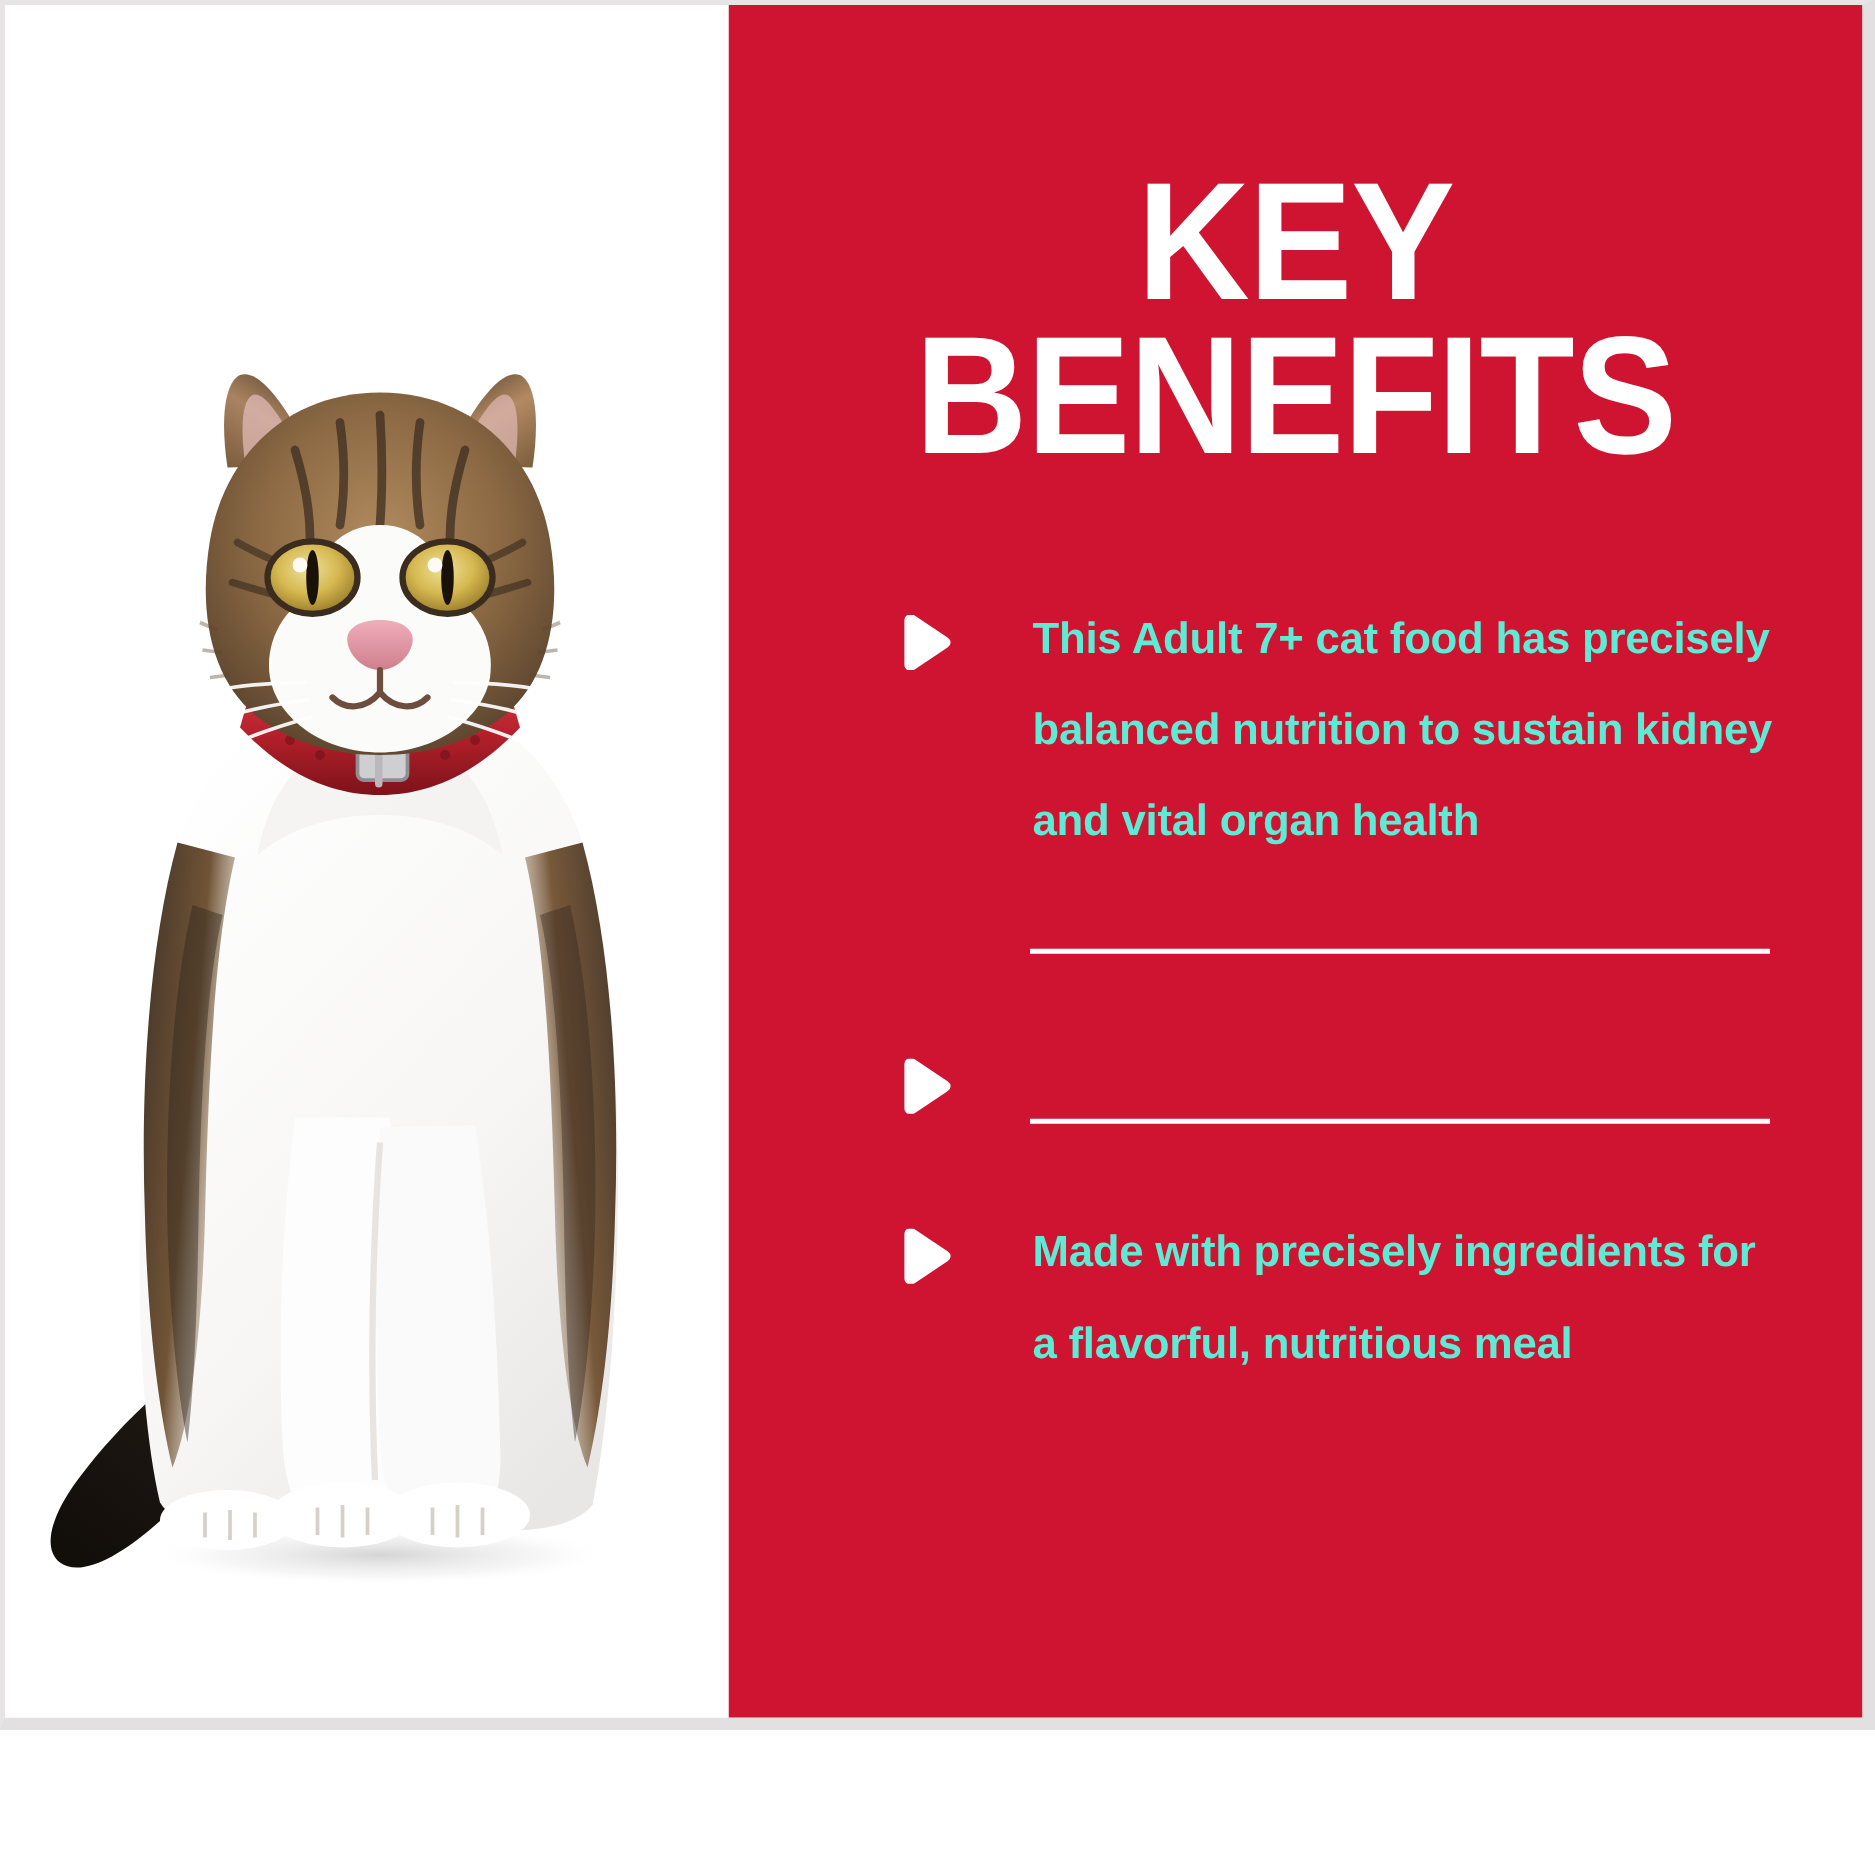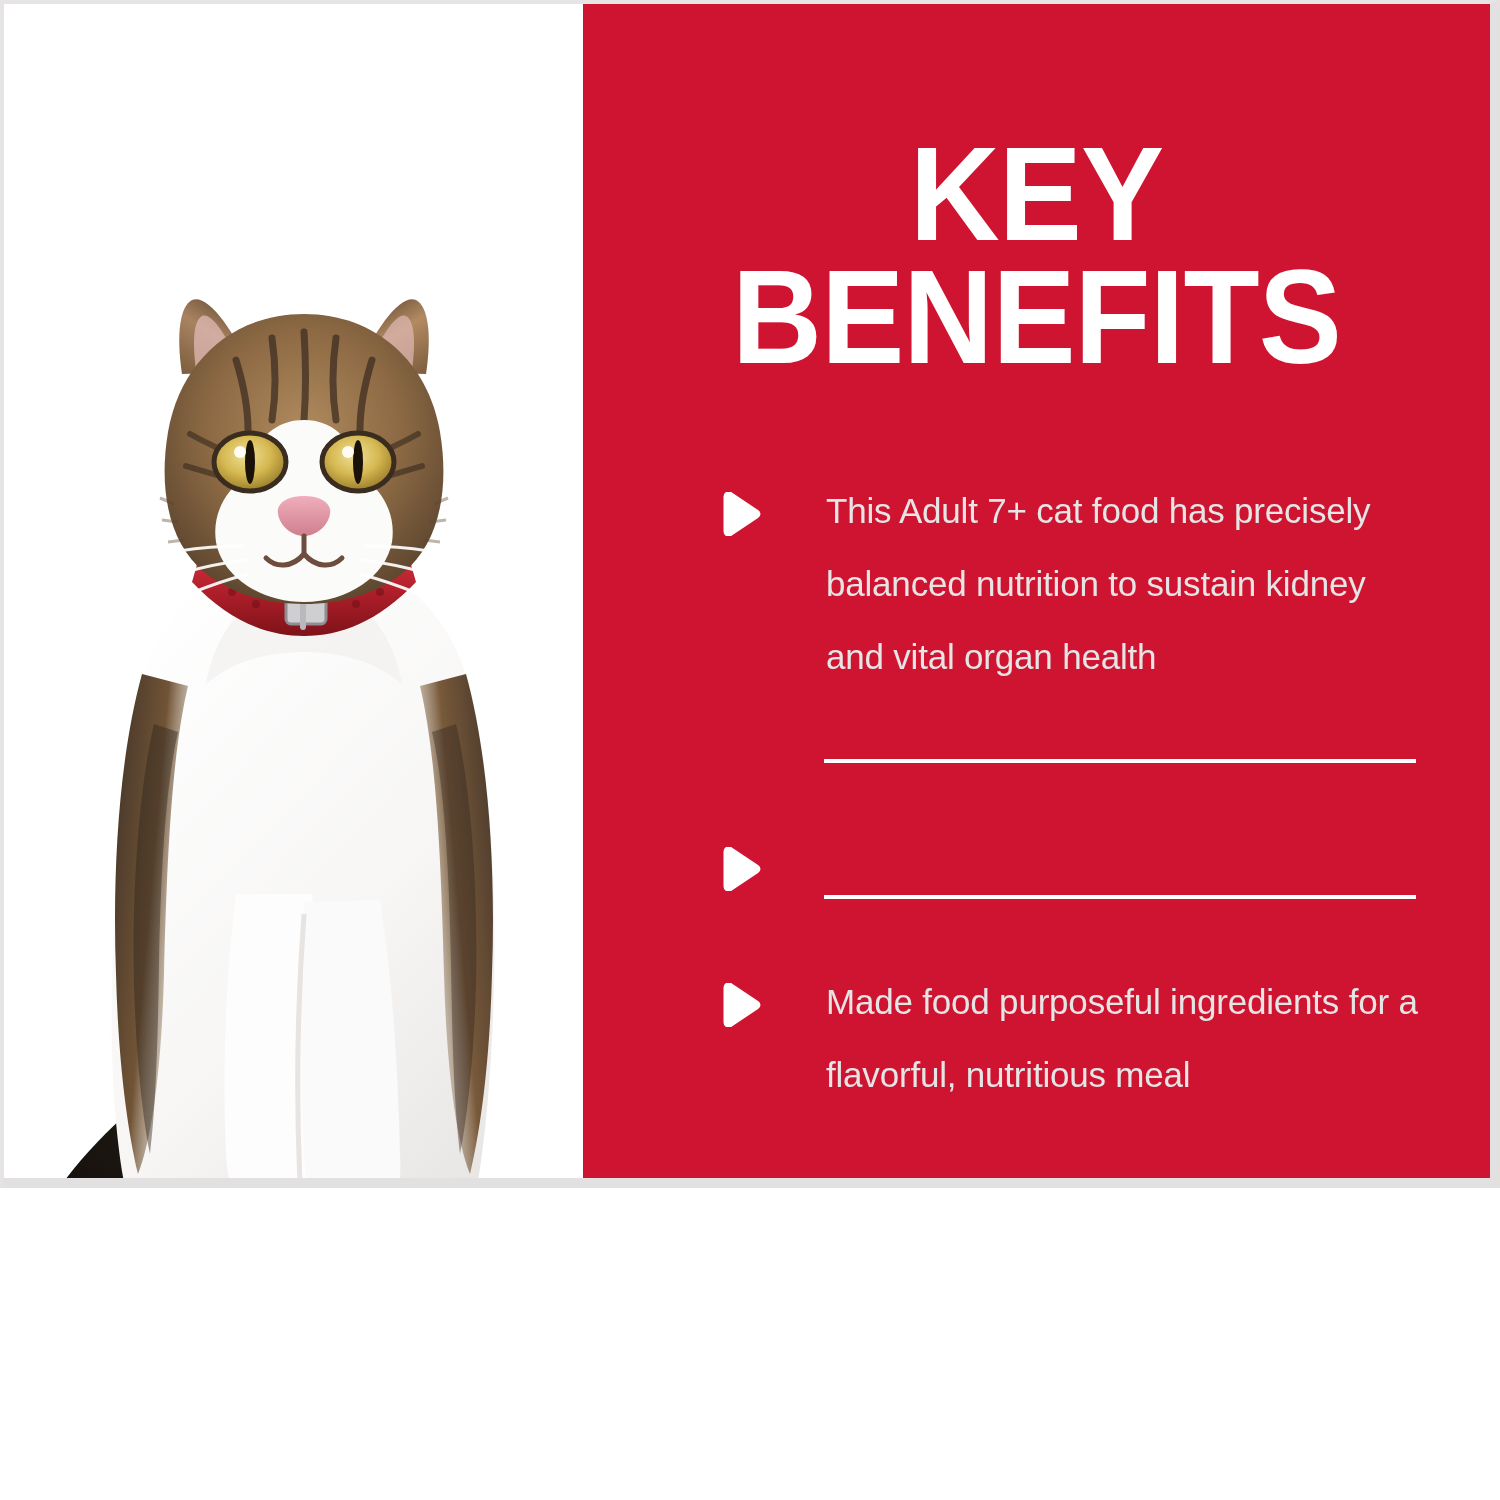--- a/index.html
+++ b/index.html
@@ -4,21 +4,21 @@
 <title>Key Benefits Product Infographic</title>
 <style>
   html, body {
     margin: 0;
     padding: 0;
     background: #ffffff;
   }
   #canvas {
     position: relative;
     width: 1500px;
-    height: 1188px;
+    height: 1384px;
     overflow: hidden;
     background: #ffffff;
     box-sizing: border-box;
     border-top: 4px solid #e6e4e4;
     border-left: 4px solid #e6e4e4;
     border-right: 10px solid #e2e0e0;
     border-bottom: 10px solid #e2e0e0;
     font-family: "Liberation Sans", sans-serif;
   }
 
@@ -79,23 +79,23 @@
     left: 136px;
     top: 18px;
     width: 42px;
     height: 44px;
     flex: 0 0 auto;
   }
   .bullet-marker svg { display: block; width: 42px; height: 44px; }
 
   .benefit-text {
     margin-left: 107px;
-    color: #e5e5e5;
+    color: #5eead4;
     font-family: "Liberation Sans", sans-serif;
-    font-weight: normal;
+    font-weight: bold;
     font-size: 35px;
     line-height: 73px;
     letter-spacing: -0.2px;
     max-width: 600px;
   }
 
   .divider {
     height: 4px;
     background: #ffffff;
     margin: 26px 0 26px 241px;
@@ -347,19 +347,19 @@
       <div class="spacer-1"></div>
       <div class="divider"></div>
       <div class="spacer-2"></div>
 
       <div class="benefit-item">
         <span class="bullet-marker">
           <svg viewBox="0 0 42 44" xmlns="http://www.w3.org/2000/svg">
             <path d="M6 4.5 C6 1.6 8.9 -0.2 11.3 1.3 L38.2 19.2 C40.6 20.8 40.6 23.2 38.2 24.8 L11.3 42.7 C8.9 44.2 6 42.4 6 39.5 Z" fill="#ffffff" stroke="#ffffff" stroke-width="3" stroke-linejoin="round"></path>
           </svg>
         </span>
-        <div class="benefit-text">Made food purposeful ingredients for a flavorful, nutritious meal</div>
+        <div class="benefit-text">Made with precisely ingredients for a flavorful, nutritious meal</div>
       </div>
 
     </div>
   </div>
 
 </div>
 
 </body></html>

